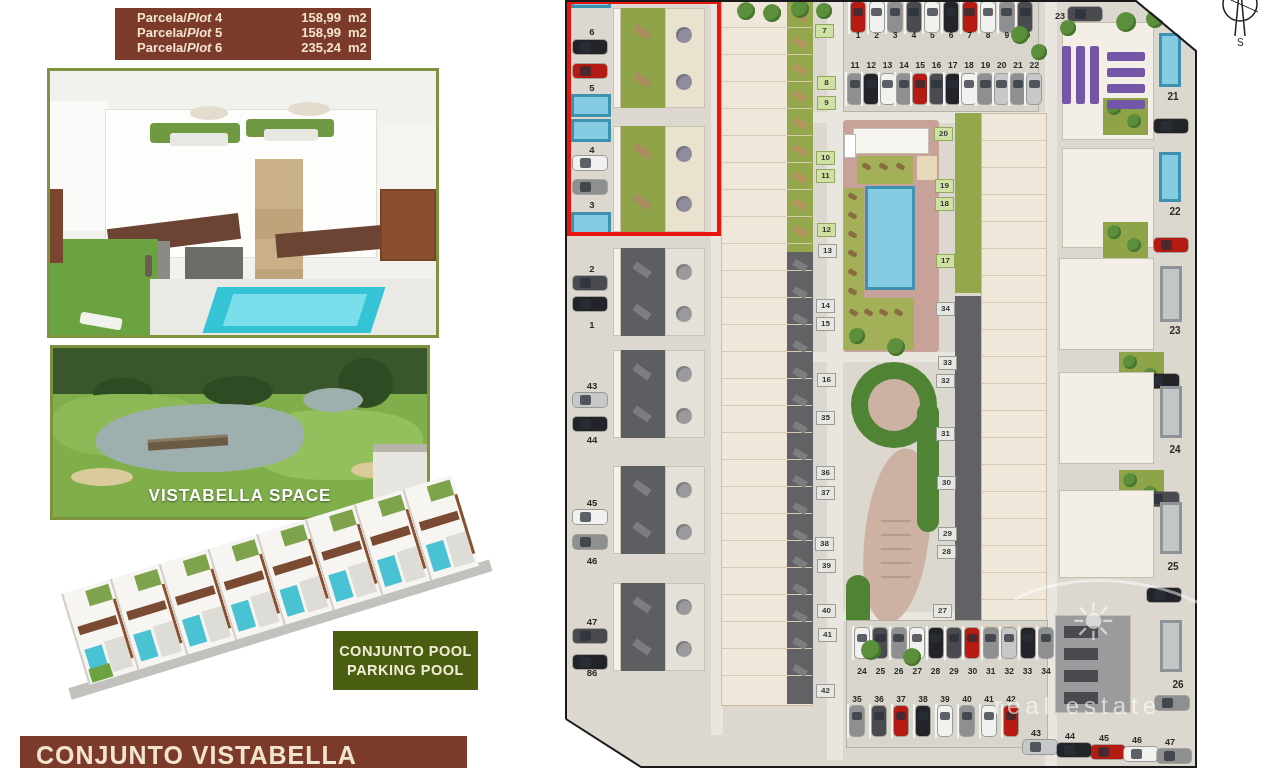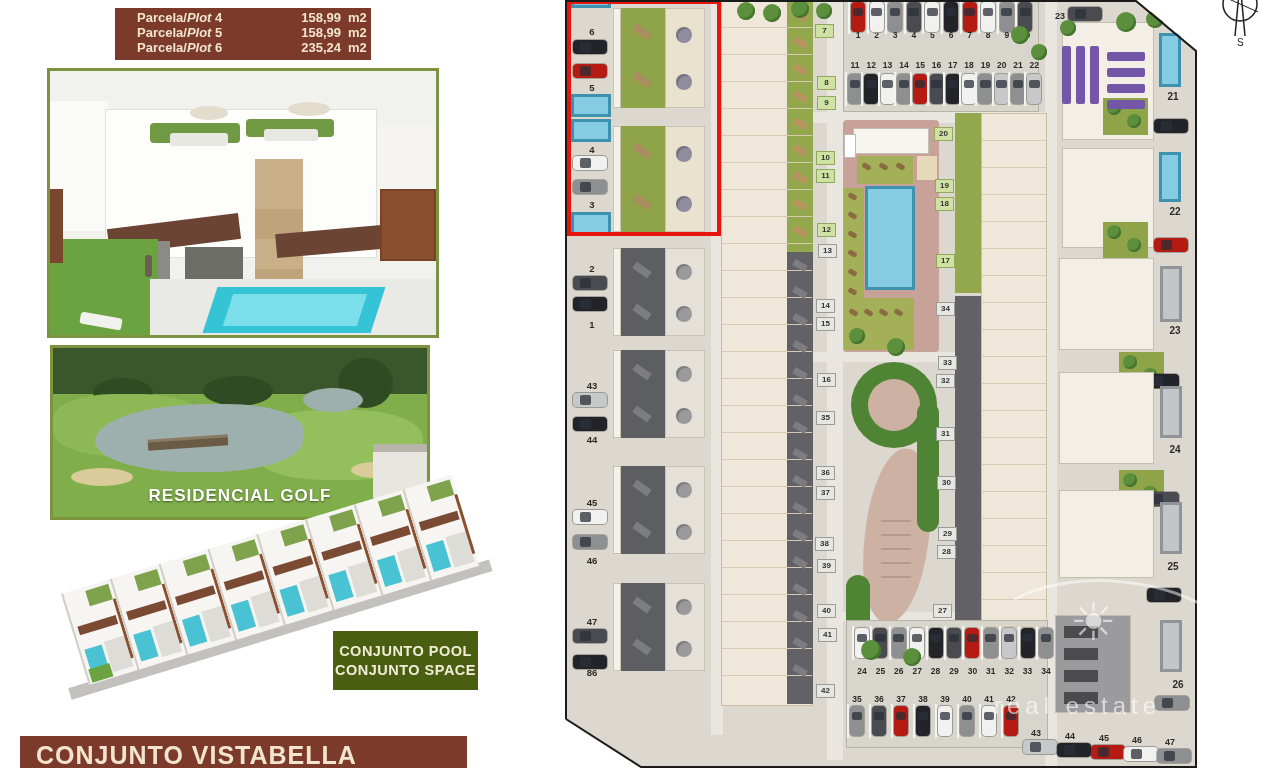--- a/index.html
+++ b/index.html
@@ -118,21 +118,21 @@
     <div class="abs" style="left:150px;top:28px;width:70px;height:30px;background:#2f4b24;border-radius:50%;"></div>
     <div class="abs" style="left:285px;top:10px;width:55px;height:50px;background:#2f4b24;border-radius:50%;"></div>
     <div class="abs" style="left:0;top:46px;width:150px;height:62px;background:#8cb956;border-radius:40%;"></div>
     <div class="abs" style="left:200px;top:62px;width:170px;height:70px;background:#93bf5d;border-radius:40%;"></div>
     <div class="abs" style="left:42px;top:56px;width:208px;height:68px;background:#9eb0ae;border-radius:60% 40% 50% 50%;"></div>
     <div class="abs" style="left:250px;top:40px;width:60px;height:24px;background:#9eb0ae;border-radius:50%;"></div>
     <div class="abs" style="left:95px;top:92px;width:80px;height:8px;background:#6b5a44;transform:rotate(-4deg);box-shadow:0 -3px 0 #8a7a61;"></div>
     <div class="abs" style="left:18px;top:120px;width:62px;height:18px;background:#d9cb9a;border-radius:50%;"></div>
     <div class="abs" style="left:298px;top:114px;width:50px;height:16px;background:#d9cb9a;border-radius:50%;"></div>
     <div class="abs" style="left:320px;top:96px;width:54px;height:46px;background:#e8e6e0;border-top:8px solid #b8b4aa;"></div>
-    <div class="golf-label">RESIDENCIAL GOLF</div>
+    <div class="golf-label">VISTABELLA SPACE</div>
   </div>
 
   <div class="abs" id="strip3d" style="left:0;top:440px;width:560px;height:300px;">
       <div style="position: absolute; left: 70px; top: 248px; width: 440px; height: 12px; background: rgb(194, 193, 189); transform: rotate(-17deg); transform-origin: left center;"></div>
       <div style="position: absolute; left: 75px; top: 152px; width: 424px; height: 95px; display: flex; transform: rotate(-17deg); transform-origin: left center;">
         <div style="position: relative; width: 51px; height: 95px; background: rgb(246, 245, 242); border-left: 2px solid rgb(210, 206, 198); box-sizing: border-box;">
           <div style="position: absolute; left: 22px; top: 4px; width: 24px; height: 16px; background: rgb(127, 163, 76);"></div>
           <div style="position: absolute; left: 4px; top: 36px; width: 40px; height: 9px; background: rgb(123, 74, 51);"></div>
           <div style="position: absolute; left: 4px; top: 60px; width: 18px; height: 28px; background: rgb(73, 194, 212);"></div>
           <div style="position: absolute; left: 25px; top: 58px; width: 21px; height: 32px; background: rgb(222, 220, 214);"></div>
@@ -186,21 +186,21 @@
           <div style="position: absolute; left: 4px; top: 36px; width: 40px; height: 9px; background: rgb(123, 74, 51);"></div>
           <div style="position: absolute; left: 4px; top: 60px; width: 18px; height: 28px; background: rgb(73, 194, 212);"></div>
           <div style="position: absolute; left: 25px; top: 58px; width: 21px; height: 32px; background: rgb(222, 220, 214);"></div>
           <div style="position: absolute; left: 46px; top: 20px; width: 3px; height: 62px; background: rgb(138, 79, 47);"></div>
         </div>
       </div>
     </div>
 
   <div class="abs" id="featureBox">
     <div>CONJUNTO POOL</div>
-    <div>CONJUNTO SPACE</div>
+    <div>PARKING POOL</div>
   </div>
 
   <div class="abs" id="banner">
     <span>CONJUNTO VISTABELLA</span>
   </div>
 
   <div class="abs" id="siteplan">
 
     <div class="road" style="left:146px;top:0;width:12px;height:735px;"></div>
     <div class="road" style="left:262px;top:0;width:16px;height:760px;"></div>

